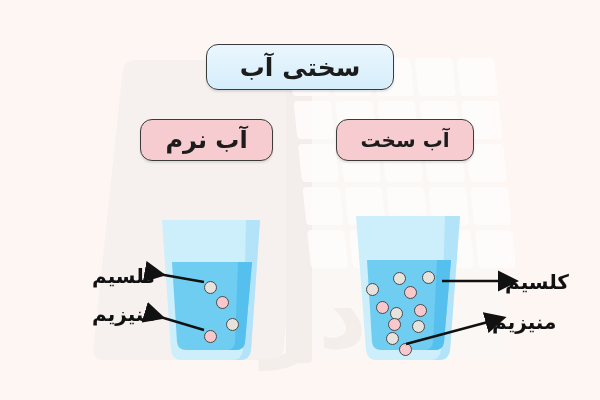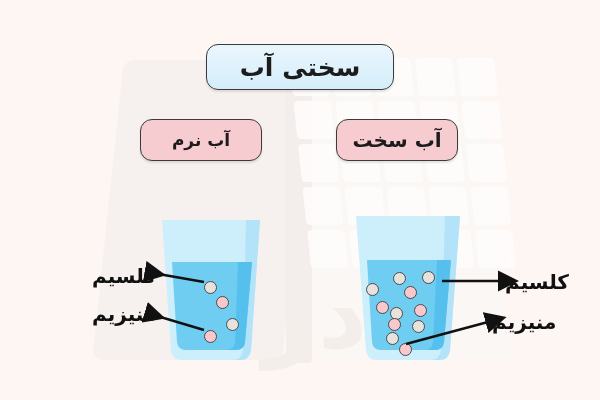--- a/index.html
+++ b/index.html
@@ -107,29 +107,29 @@
     left: 206px;
     top: 44px;
     width: 188px;
     height: 46px;
     font-size: 25px;
     background: linear-gradient(180deg, #eaf6fd 0%, #d5eefb 100%);
   }
   .pill-soft {
     left: 140px;
     top: 119px;
-    width: 122px;
+    width: 133px;
     height: 42px;
-    font-size: 17px;
+    font-size: 24px;
     background: #f7ccd0;
   }
   .pill-hard {
     left: 336px;
     top: 119px;
-    width: 122px;
+    width: 138px;
     height: 42px;
     font-size: 20px;
     background: #f7ccd0;
   }
 
   
   .glass {
     position: absolute;
   }
   .glass-left  { left: 158px; top: 216px; width: 106px; height: 148px; }

